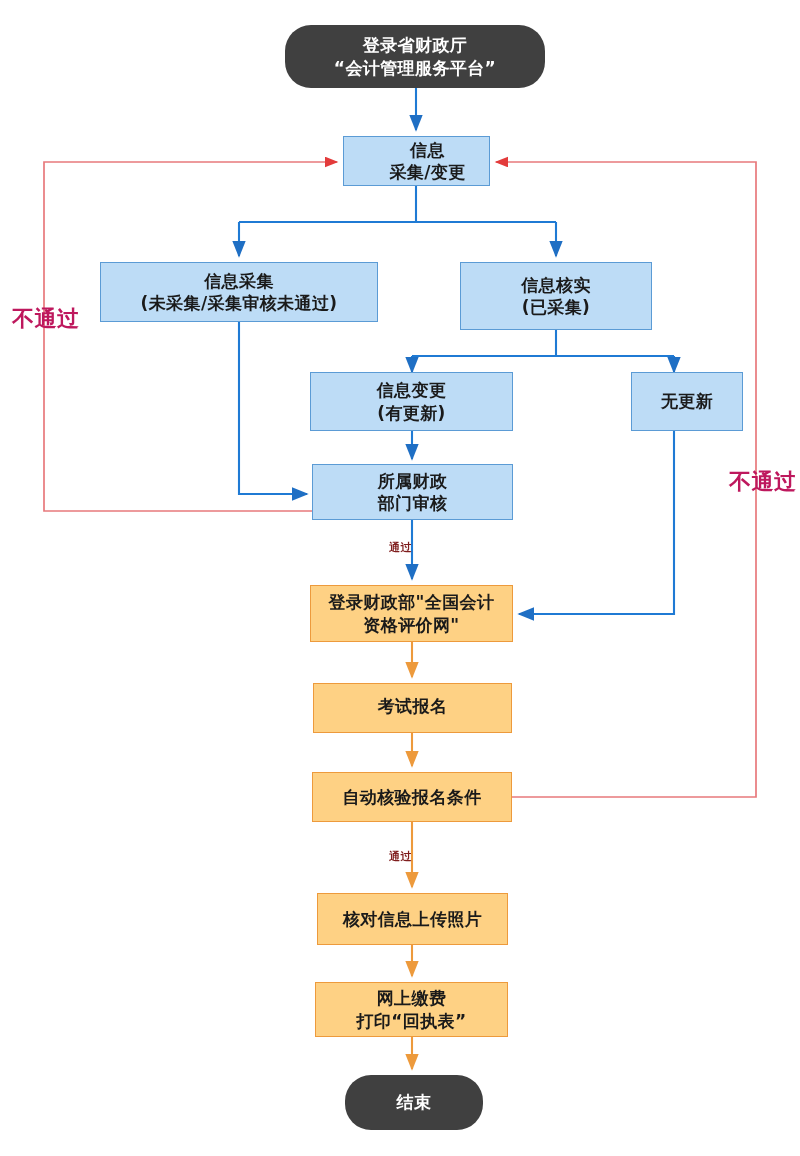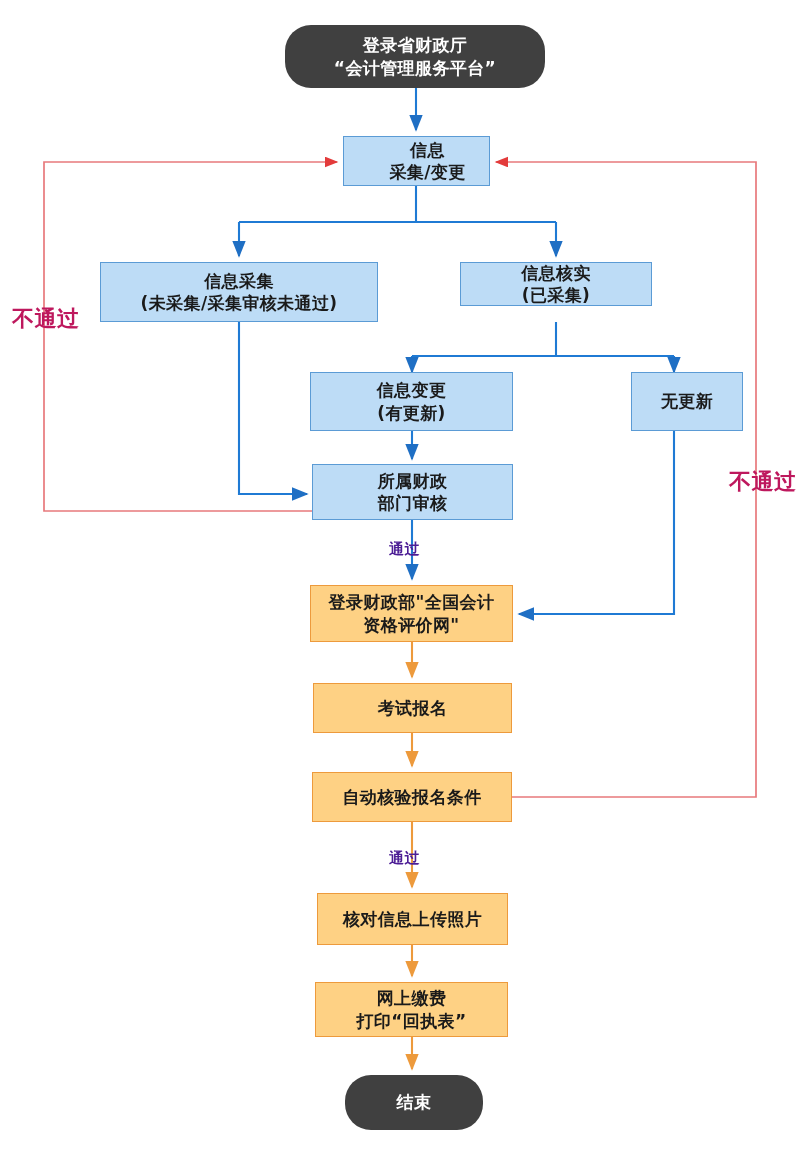--- a/index.html
+++ b/index.html
@@ -47,22 +47,22 @@
   }
   .node.process-orange{
     background:#fed184;
     border:1.4px solid #ed9a3c;
     color:#1a1a1a;
     font-size:17px;
   }
   .edge-label{
     position:absolute;
     font-weight:bold;
-    font-size:15px;
-    color:#4c1d95;
+    font-size:11px;
+    color:#7f1d1d;
     letter-spacing:0.5px;
     white-space:nowrap;
   }
   .edge-label.fail{
     color:#be185d;
     font-size:22px;
   }
 </style>
 </head>
 <body>
@@ -125,21 +125,21 @@
   <div class="node process-blue" style="left:343px;top:136px;width:147px;height:50px;padding-left:22px;">
     <span>信息
 采集/变更</span>
   </div>
 
   <div class="node process-blue" style="left:100px;top:262px;width:278px;height:60px;">
     <span>信息采集
 (未采集/采集审核未通过)</span>
   </div>
 
-  <div class="node process-blue" style="left:460px;top:262px;width:192px;height:44px;">
+  <div class="node process-blue" style="left:460px;top:262px;width:192px;height:68px;">
     <span>信息核实
 (已采集)</span>
   </div>
 
   <div class="node process-blue" style="left:310px;top:372px;width:203px;height:59px;">
     <span>信息变更
 (有更新)</span>
   </div>
 
   <div class="node process-blue" style="left:618px;top:372px;width:112px;height:59px;margin-left:13px;">
@@ -149,21 +149,21 @@
   <div class="node process-blue" style="left:312px;top:464px;width:201px;height:56px;">
     <span>所属财政
 部门审核</span>
   </div>
 
   <div class="node process-orange" style="left:310px;top:585px;width:203px;height:57px;">
     <span>登录财政部"全国会计
 资格评价网"</span>
   </div>
 
-  <div class="node process-orange" style="left:313px;top:683px;width:199px;height:50px;">
+  <div class="node process-orange" style="left:313px;top:683px;width:199px;height:50px;font-family:Liberation Mono, monospace;">
     <span>考试报名</span>
   </div>
 
   <div class="node process-orange" style="left:312px;top:772px;width:200px;height:50px;">
     <span>自动核验报名条件</span>
   </div>
 
   <div class="node process-orange" style="left:317px;top:893px;width:191px;height:52px;">
     <span>核对信息上传照片</span>
   </div>

